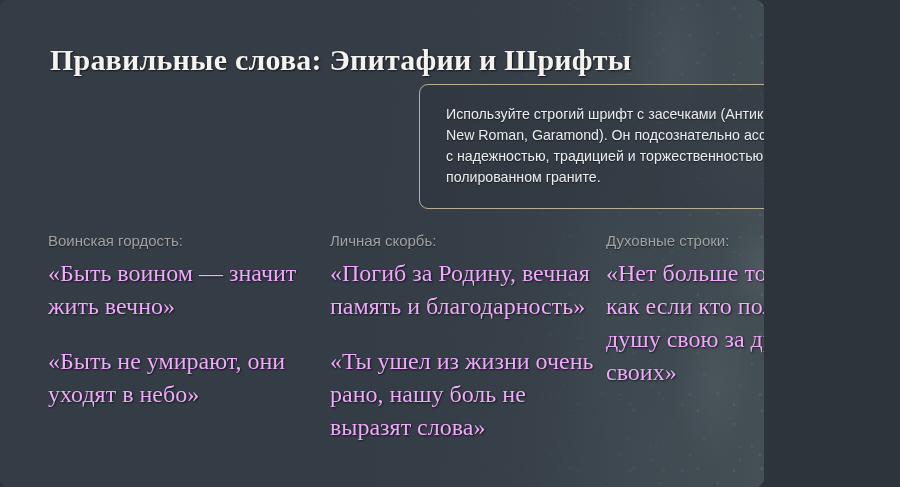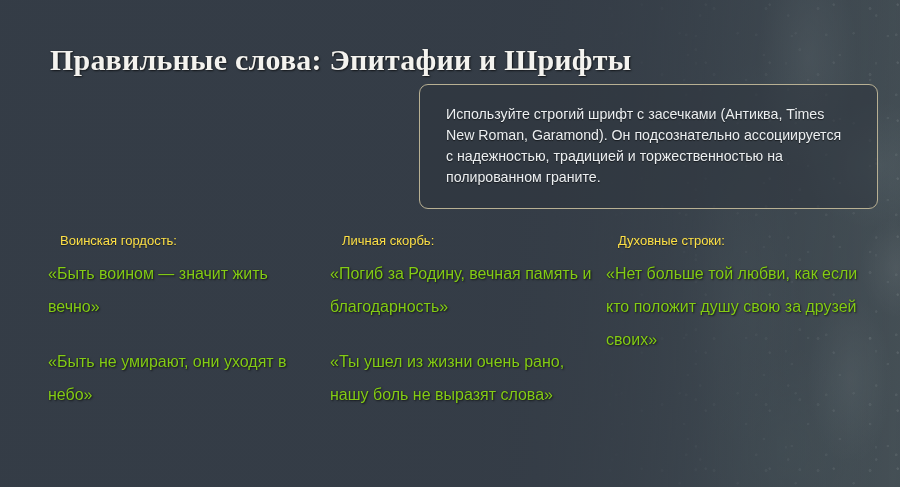--- a/index.html
+++ b/index.html
@@ -4,25 +4,26 @@
 <title>Правильные слова: Эпитафии и Шрифты</title>
 <style>
   html, body {
     margin: 0;
     padding: 0;
     background: #2e343c;
   }
 
   #slide {
     position: relative;
-    width: 900px;
+    width: 764px;
     height: 487px;
     overflow: hidden;
     background: #3a424c;
     font-family: "Liberation Sans", sans-serif;
+    border-radius: 9px;
     -webkit-font-smoothing: antialiased;
   }
 
   
   .bg-base {
     position: absolute;
     inset: 0;
     background: #3b434d;
   }
 
@@ -126,34 +127,34 @@
 
   .column {
     box-sizing: border-box;
   }
 
   .column--pride   { width: 282px; padding-right: 16px; }
   .column--spirit  { width: 282px; padding-right: 18px; }
   .column--grief   { width: 276px; }
 
   .column-label {
-    margin: 0 0 8px 12px;
+    margin: 0 0 8px 0;
     font-family: "Liberation Sans", sans-serif;
-    font-size: 13px;
+    font-size: 15px;
     line-height: 17px;
-    color: #fde047;
+    color: #a3a3a3;
     text-shadow: 0 1px 1px rgba(0,0,0,.5);
   }
 
   .quote {
     margin: 0 0 22px 0;
-    font-family: Liberation Sans, sans-serif;
-    font-size: 16px;
+    font-family: Liberation Serif, serif;
+    font-size: 24px;
     line-height: 33px;
-    color: #84cc16;
+    color: #f0abfc;
     text-shadow: 1px 1px 2px rgba(0,0,0,.6), 0 0 1px rgba(0,0,0,.45);
   }
 
   .quote:last-child { margin-bottom: 0; }
 
   .column--spirit .quote { margin-bottom: 0; }
   .column--grief .quote:first-of-type { margin-bottom: 24px; }
 </style>
 </head>
 <body>

